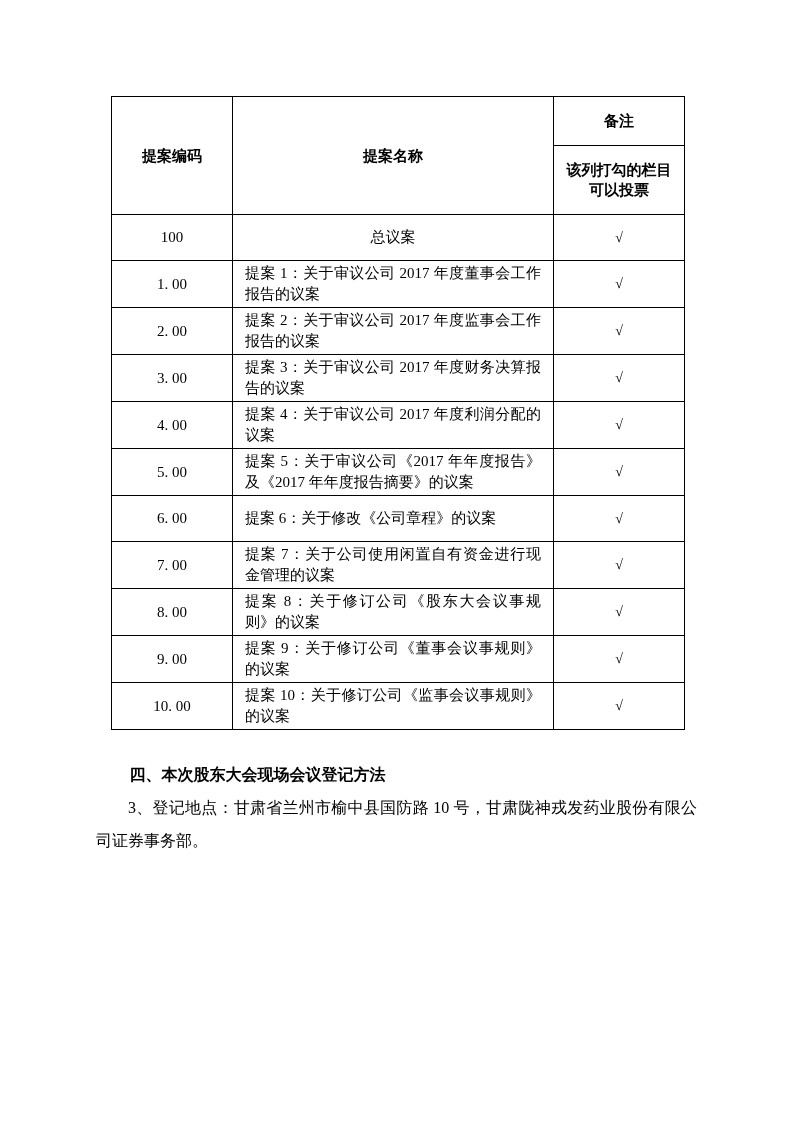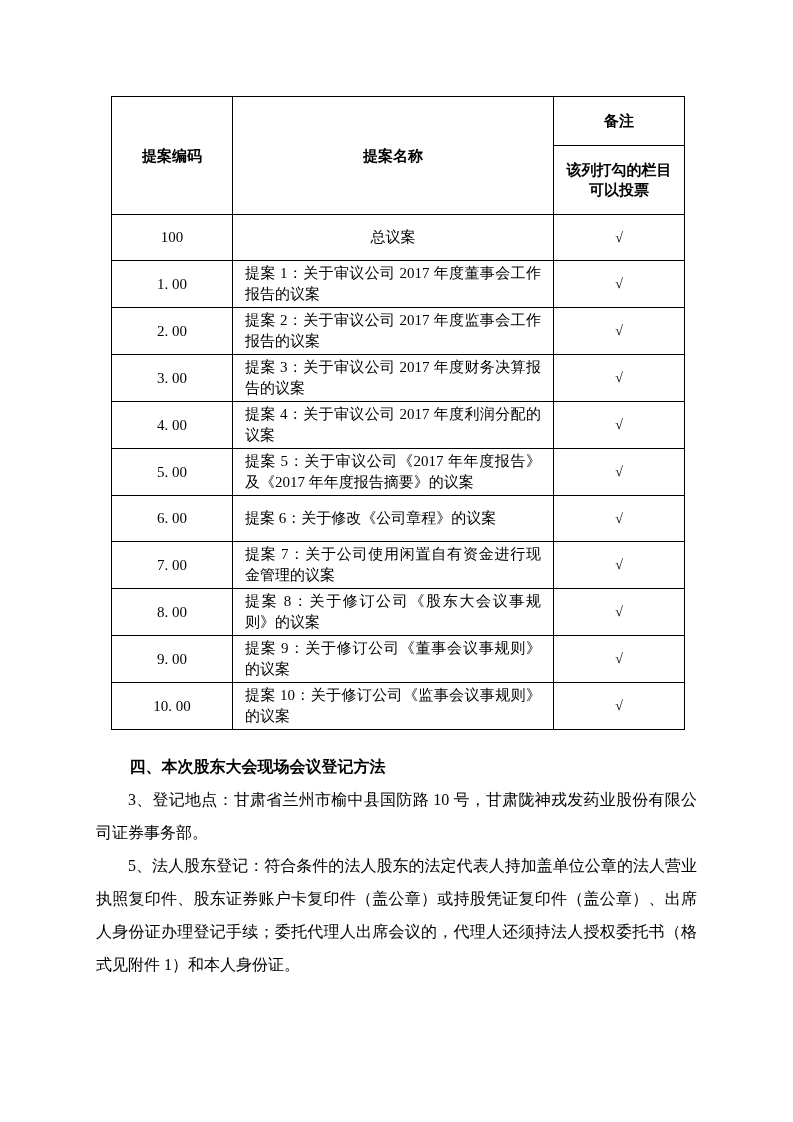--- a/index.html
+++ b/index.html
@@ -67,21 +67,21 @@
   td.name.center {
     text-align: center;
   }
   td.check {
     text-align: center;
     font-size: 14px;
   }
 
   
   .section {
-    margin-top: 20px;
+    margin-top: 28px;
   }
   .section p {
     margin: 0;
     font-size: 16px;
     line-height: 33px;
     text-indent: 2em;
     text-align: justify;
   }
   .section p.heading {
     font-weight: bold;
@@ -168,17 +168,16 @@
           <td class="code">10. 00</td>
           <td class="name">提案 10：关于修订公司《监事会议事规则》的议案</td>
           <td class="check">√</td>
         </tr>
       </tbody>
     </table>
 
     <div class="section">
       <p class="heading">四、本次股东大会现场会议登记方法</p>
       <p class="item">3、登记地点：甘肃省兰州市榆中县国防路 10 号，甘肃陇神戎发药业股份有限公司证券事务部。</p>
-      <p class="item">5、法人股东登记：符合条件的法人股东的法定代表人持加盖单位公章的法人营业执照复印件、股东证券账户卡复印件（盖公章）或持股凭证复印件（盖公章）、出席人身份证办理登记手续；委托代理人出席会议的，代理人还须持法人授权委托书（格式见附件 1）和本人身份证。</p>
     </div>
 
   </div>
 </div>
 
 </body></html>

